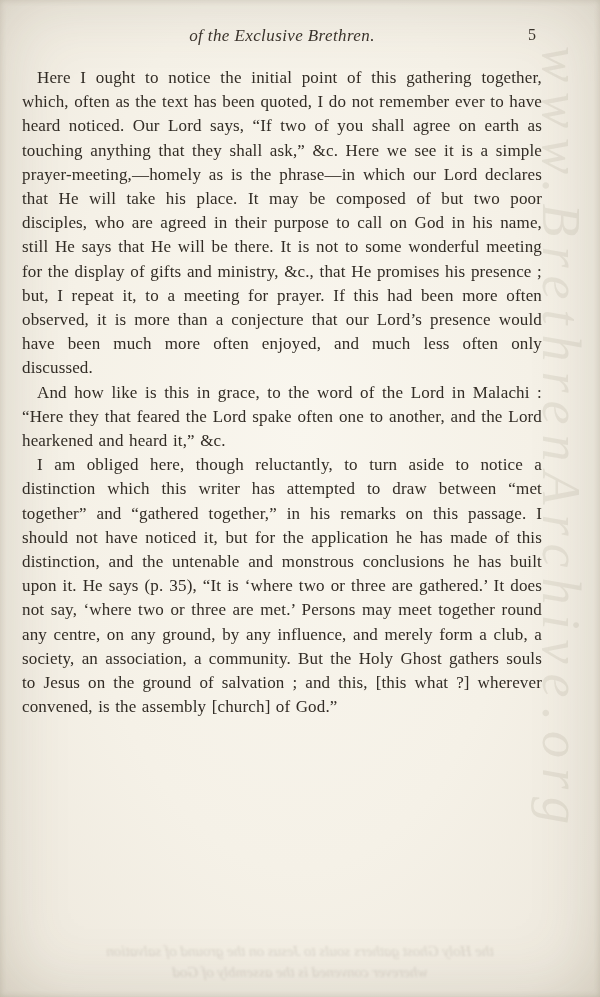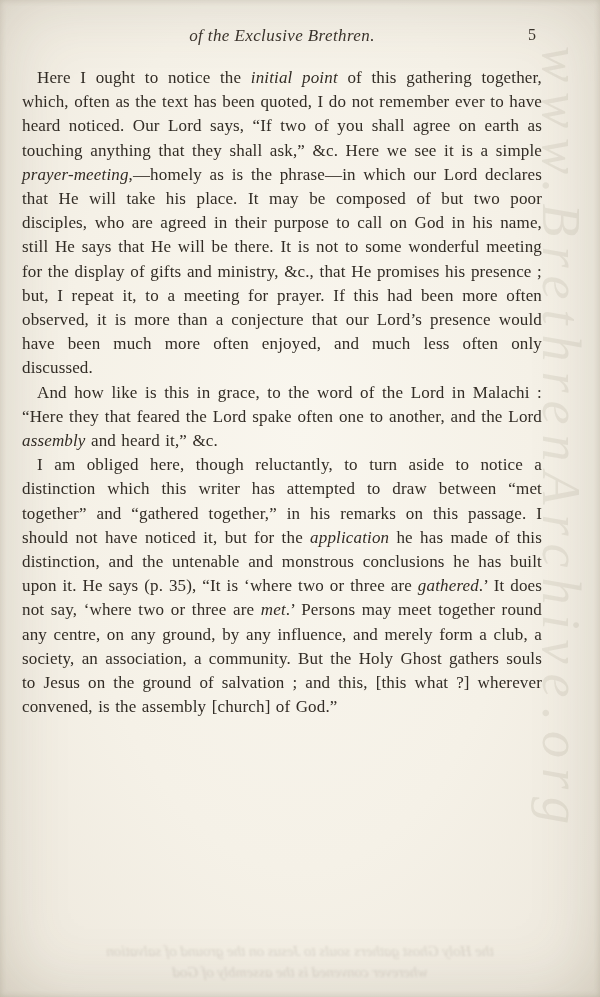--- a/index.html
+++ b/index.html
@@ -51,21 +51,20 @@
     letter-spacing: 0.15px;
     word-spacing: 1px;
   }
   .text-block p {
     margin: 0;
   }
   .text-block p.indent {
     text-indent: 15px;
   }
   .it {
-    font-style: italic;
   }
   .watermark {
     position: absolute;
     top: 46px;
     right: 8px;
     z-index: 1;
     writing-mode: vertical-rl;
     font-size: 54px;
     letter-spacing: 10px;
     color: rgba(128, 120, 104, 0.13);
@@ -101,21 +100,21 @@
 
   <div class="watermark">www.BrethrenArchive.org</div>
 
   <div class="running-header-row">
     <span class="running-header">of the Exclusive Brethren.</span>
     <span class="page-number">5</span>
   </div>
 
   <div class="text-block">
       <p class="indent"><span>Here I ought to notice the </span><span class="it">initial point</span><span> of this gathering together, which, often as the text has been quoted, I do not remember ever to have heard noticed.  Our Lord says, “If two of you shall agree on earth as touching anything that they shall ask,” &amp;c.  Here we see it is a simple </span><span class="it">prayer-meeting</span><span>,—homely as is the phrase—in which our Lord declares that He will take his place.  It may be composed of but two poor disciples, who are agreed in their purpose to call on God in his name, still He says that He will be there.  It is not to some wonderful meeting for the display of gifts and ministry, &amp;c., that He promises his presence ; but, I repeat it, to a meeting for prayer.  If this had been more often observed, it is more than a conjecture that our Lord’s presence would have been much more often enjoyed, and much less often only discussed.</span></p>
-      <p class="indent"><span>And how like is this in grace, to the word of the Lord in Malachi : “Here they that feared the Lord spake often one to another, and the Lord </span><span class="it">assembly</span><span> and heard it,” &amp;c.</span></p>
+      <p class="indent"><span>And how like is this in grace, to the word of the Lord in Malachi : “Here they that feared the Lord spake often one to another, and the Lord </span><span class="it">hearkened</span><span> and heard it,” &amp;c.</span></p>
       <p class="indent"><span>I am obliged here, though reluctantly, to turn aside to notice a distinction which this writer has attempted to draw between “met together” and “gathered together,” in his remarks on this passage.  I should not have noticed it, but for the </span><span class="it">application</span><span> he has made of this distinction, and the untenable and monstrous conclusions he has built upon it.  He says (p. 35), “It is ‘where two or three are </span><span class="it">gathered</span><span>.’  It does not say, ‘where two or three are </span><span class="it">met</span><span>.’  Persons may meet together round any centre, on any ground, by any influence, and merely form a club, a society, an association, a community.  But the Holy Ghost gathers souls to Jesus on the ground of salvation ; and this, [this what ?] wherever convened, is the assembly [church] of God.”</span></p>
     </div>
 
   <div class="showthrough">
     <span class="showthrough-line">the Holy Ghost gathers souls to Jesus on the ground of salvation</span>
     <span class="showthrough-line">wherever convened is the assembly of God</span>
   </div>
 
 </div>
 

